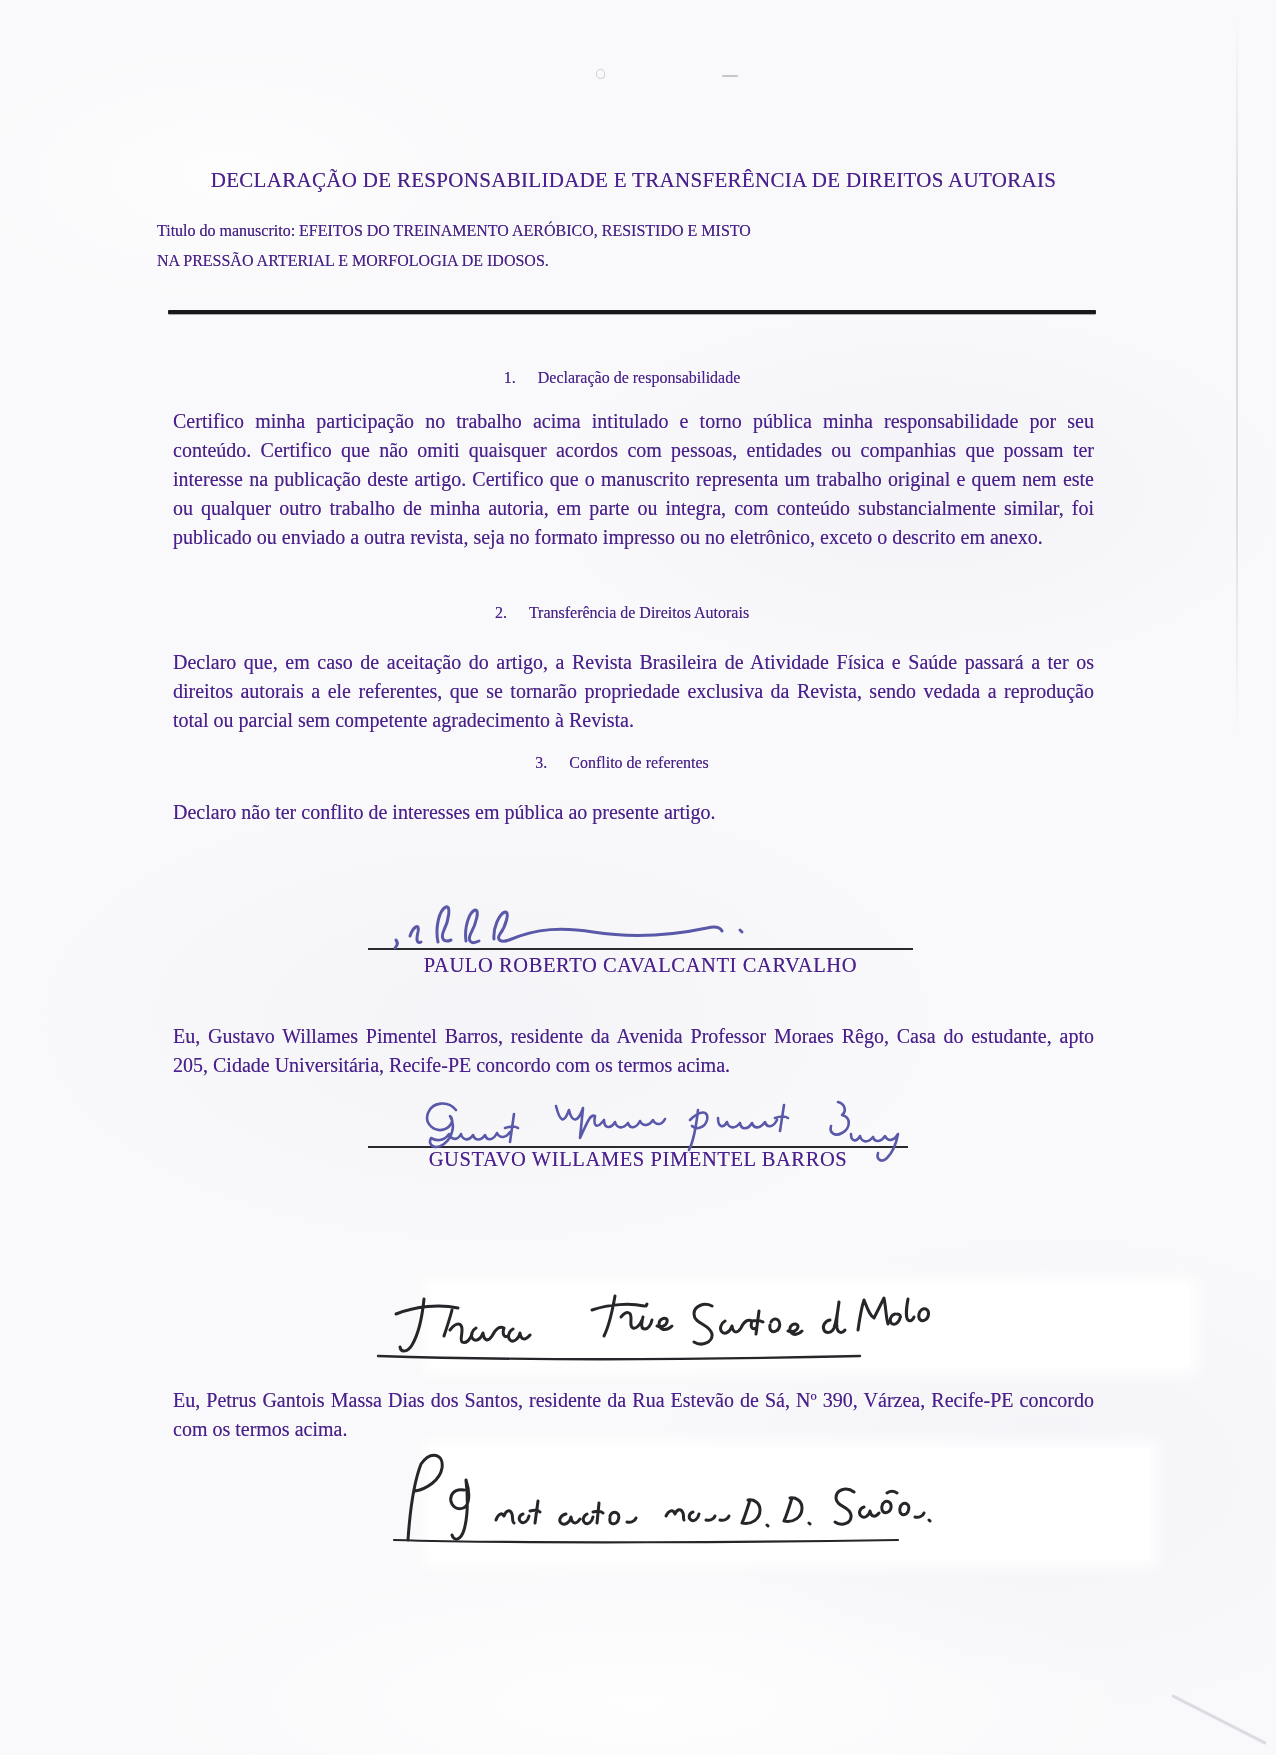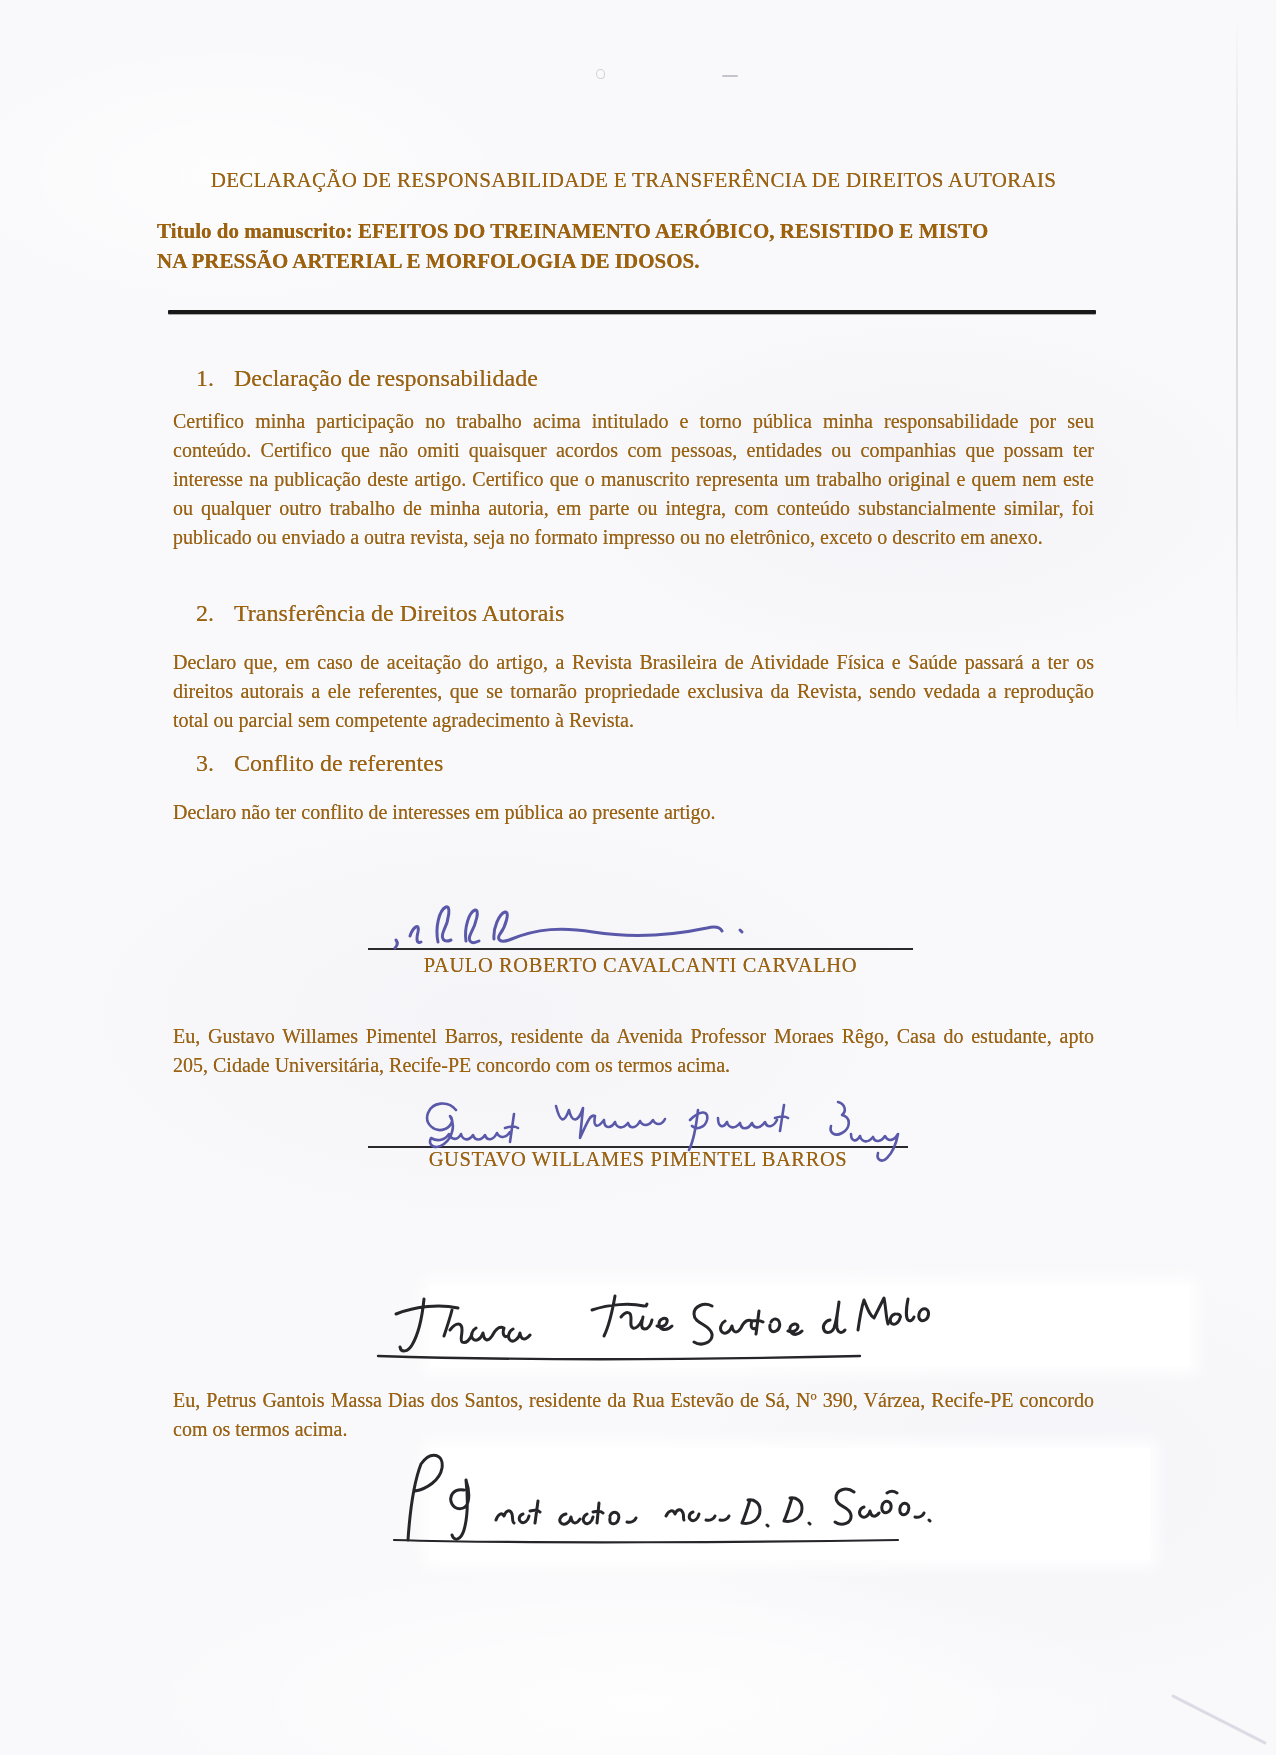--- a/index.html
+++ b/index.html
@@ -2,52 +2,53 @@
 <html><head>
 <meta charset="utf-8">
 <style>
   html,body{margin:0;padding:0;background:#e9e9ee;}
   .page{
     position:relative;
     width:1276px;height:1755px;
     background:#f9f9fb;
     overflow:hidden;
     font-family:"Liberation Serif","DejaVu Serif",serif;
-    color:#a16207;
+    color:#4c1d95;
   }
   .mottle{
     position:absolute;inset:0;pointer-events:none;
     background:
       radial-gradient(420px 200px at 18% 10%, rgba(255,255,255,.7), transparent 70%),
       radial-gradient(520px 260px at 72% 28%, rgba(238,238,245,.55), transparent 70%),
       radial-gradient(640px 320px at 38% 58%, rgba(240,240,246,.5), transparent 70%),
       radial-gradient(560px 340px at 82% 84%, rgba(239,239,246,.45), transparent 70%),
       radial-gradient(700px 200px at 50% 97%, rgba(255,255,255,.8), transparent 75%);
   }
   .abs{position:absolute;}
   .doc-title{
     left:157px;top:168px;width:953px;
     font-size:21px;letter-spacing:.3px;text-align:center;
     white-space:nowrap;
     text-shadow:0 0 .5px rgba(20,20,25,.55);
   }
   .mtitle{
     left:157px;top:216px;width:941px;
-    font-weight:bold;font-size:21px;line-height:30px;
+    font-weight:normal;font-size:16px;line-height:30px;
     text-shadow:0 0 .5px rgba(20,20,25,.6);
   }
   .rule{
     left:168px;top:310px;width:928px;height:4px;
     background:#181819;border-radius:1px;
     box-shadow:0 1px 0 rgba(24,24,25,.35);
   }
   .heading{
-    font-size:24px;line-height:26px;
-    left:196px;width:860px;
+    font-size:16px;line-height:26px;
+    left:190px;width:860px;
     text-shadow:0 0 .4px rgba(20,20,25,.5);
+    text-align:center;
   }
   .heading .num{display:inline-block;min-width:20px;margin-right:18px;}
   .body-par{
     left:173px;width:921px;
     font-size:20px;line-height:29px;
     text-align:justify;
     text-shadow:0 0 .4px rgba(20,20,25,.5);
   }
   .sig-line{border-bottom:2px solid #2a2a2e;}
   .sig-wrap{overflow:visible;}

